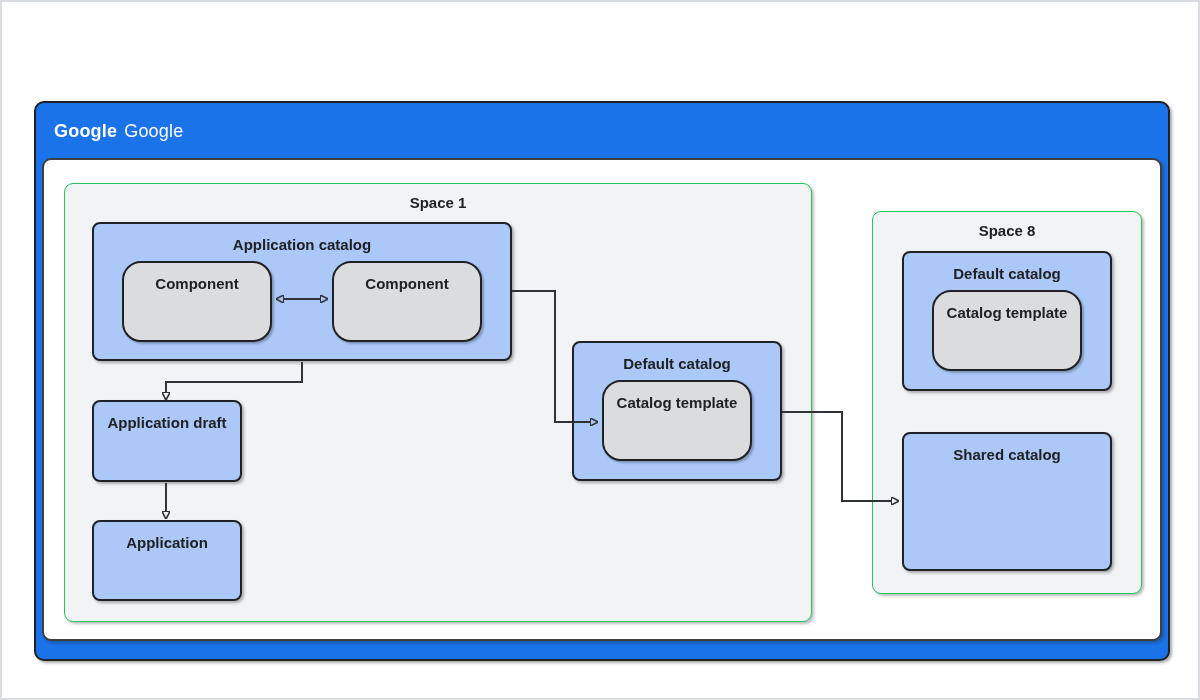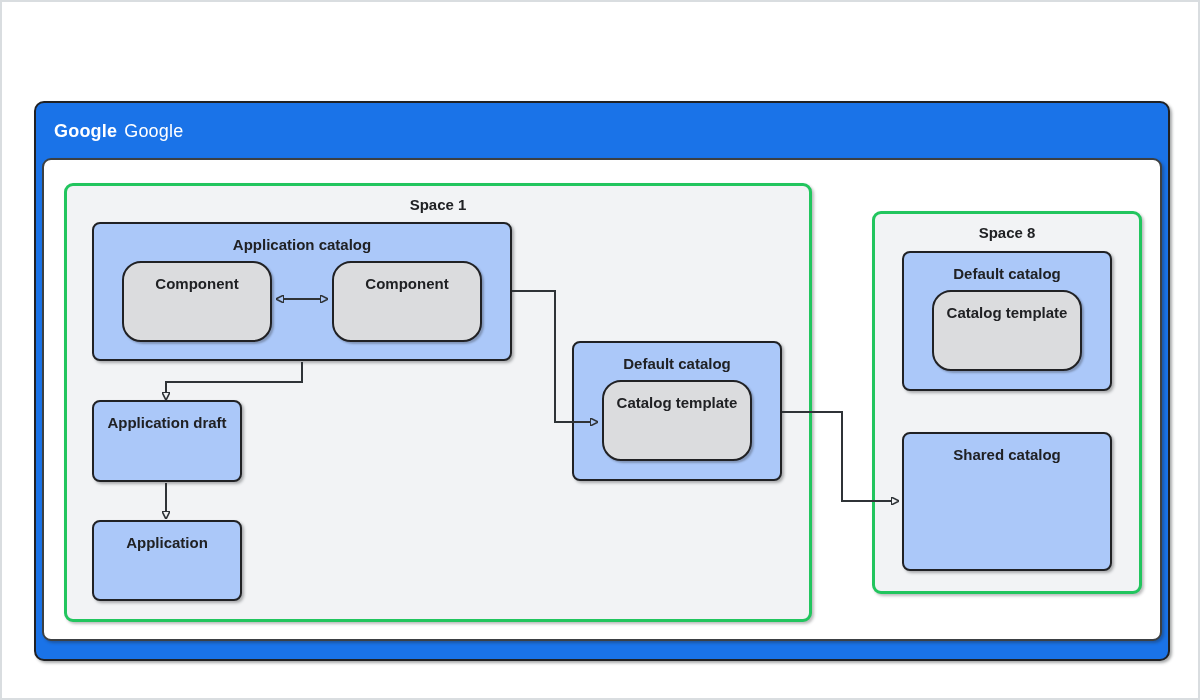--- a/index.html
+++ b/index.html
@@ -17,21 +17,21 @@
   .gcp-frame{position:absolute;left:32px;top:99px;width:1136px;height:560px;
         background:var(--frame-blue);border:2px solid var(--border-dark);border-radius:10px;
         box-shadow:2px 2px 3px rgba(60,64,67,.45);}
   .gcp-logo{position:absolute;left:52px;top:111px;height:36px;display:flex;align-items:center;
         color:#fff;font-size:18px;letter-spacing:.2px;}
   .gcp-logo .g{font-weight:600;}
   .gcp-logo .c{font-weight:400;margin-left:7px;}
   .inner-white{position:absolute;left:40px;top:156px;width:1120px;height:483px;
         background:#fff;border:2px solid #3c4043;border-radius:9px;
         box-shadow:2px 2px 3px rgba(32,33,36,.35);}
-  .space{position:absolute;background:var(--space-gray);border:3px solid #22c55e;
+  .space{position:absolute;background:var(--space-gray);border:1px solid #22c55e;
         border-radius:9px;box-shadow:2px 2px 3px rgba(32,33,36,.3);}
   .space1{left:62px;top:181px;width:748px;height:439px;}
   .space2{left:870px;top:209px;width:270px;height:383px;}
   .space-label{display:block;text-align:center;padding-top:10px;font-size:15px;
         font-weight:600;color:var(--text-dark);}
   .bluebox{position:absolute;background:var(--light-blue);border:2px solid var(--border-dark);
         border-radius:8px;box-shadow:2px 2px 3px rgba(32,33,36,.35);}
   .graybox{position:absolute;background:var(--box-gray);border:2px solid var(--border-dark);
         border-radius:19px;box-shadow:2px 2px 2px rgba(32,33,36,.3);}
   .box-label{display:block;text-align:center;padding:12px 6px 0 6px;font-size:15px;

